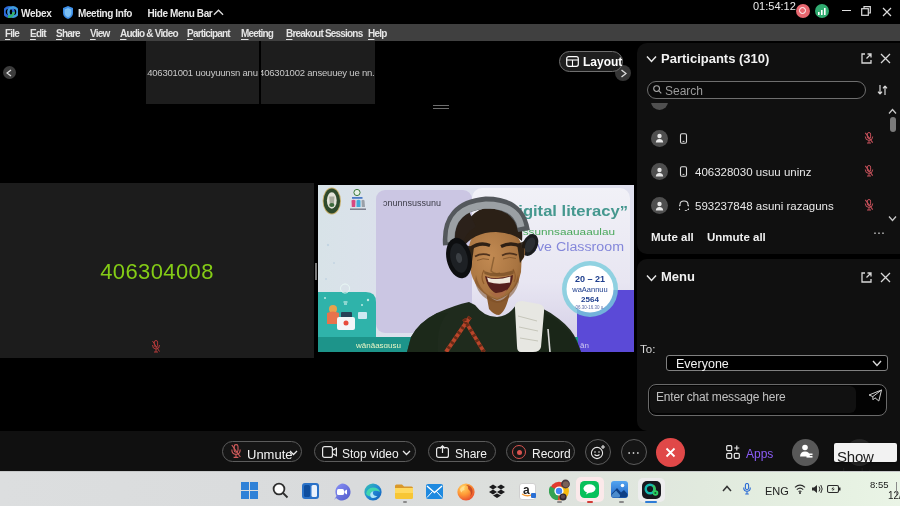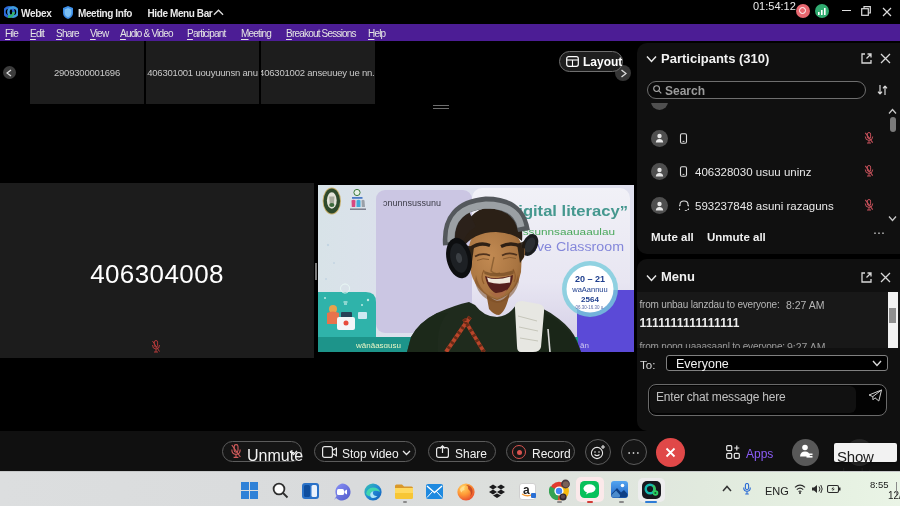--- a/index.html
+++ b/index.html
@@ -1,21 +1,21 @@
 <!DOCTYPE html>
 <html><head>
 <meta charset="utf-8">
 <style>
 html,body{margin:0;padding:0;background:#000;}
 *{box-sizing:border-box;font-family:"Liberation Sans",sans-serif;}
 #app{position:relative;width:900px;height:506px;background:#000;overflow:hidden;}
 .abs{position:absolute;}
 
 #titlebar{left:0;top:0;width:900px;height:24px;background:#000;color:#e9e9e9;}
-#menubar{left:0;top:24px;width:900px;height:17px;background:#4c1d95;color:#e4e4e4;font-size:10px;letter-spacing:-0.8px;font-weight:normal;}
+#menubar{left:0;top:24px;width:900px;height:17px;background:#404040;color:#e4e4e4;font-size:10px;letter-spacing:-0.8px;font-weight:bold;}
 .mi{position:absolute;top:4px;white-space:nowrap;}
 .mi u{text-decoration:underline;text-underline-offset:2px;}
 
 .tile{position:absolute;top:41px;height:63px;background:#1d1d1d;font-size:9.5px;letter-spacing:-0.2px;color:#c9c9c9;display:flex;align-items:center;justify-content:center;white-space:nowrap;overflow:hidden;}
 
 .card{position:absolute;left:637px;width:263px;background:#101010;border-radius:10px 0 0 10px;}
 .hdrtxt{color:#f1f1f1;font-weight:bold;font-size:13px;}
 
 .pill{position:absolute;top:441px;height:21px;border:1px solid #5c5c5c;border-radius:12px;background:#151515;color:#f1f1f1;font-size:12.5px;display:flex;align-items:center;}
 .cir{position:absolute;border-radius:50%;}
@@ -64,21 +64,20 @@
   <span class="mi" style="left:30px"><u>E</u>dit</span>
   <span class="mi" style="left:56px"><u>S</u>hare</span>
   <span class="mi" style="left:90px"><u>V</u>iew</span>
   <span class="mi" style="left:120px"><u>A</u>udio &amp; Video</span>
   <span class="mi" style="left:187px"><u>P</u>articipant</span>
   <span class="mi" style="left:241px"><u>M</u>eeting</span>
   <span class="mi" style="left:286px"><u>B</u>reakout Sessions</span>
   <span class="mi" style="left:368px"><u>H</u>elp</span>
 </div>
 
-<div class="tile" style="left:30px;width:114px;">2909300001696</div>
 <div class="tile" style="left:146px;width:113px;">406301001 uouyuunsn anu</div>
 <div class="tile" style="left:261px;width:114px;">406301002 anseuuey ue nn..</div>
 <span class="cir" style="left:2.5px;top:66px;width:13px;height:13px;background:#3c3c3c;"></span>
 <svg class="abs" style="left:6px;top:69px" width="6" height="8" viewBox="0 0 6 8">
       <path d="M5 1 L1 4 L5 7" fill="none" stroke="#ddd" stroke-width="1.3"></path>
     </svg>
 <span class="cir" style="left:615px;top:65px;width:16px;height:16px;background:#363636;"></span>
 <svg class="abs" style="left:620px;top:69px" width="7" height="9" viewBox="0 0 7 9">
       <path d="M1.5 1 L6 4.5 L1.5 8" fill="none" stroke="#ddd" stroke-width="1.4"></path>
     </svg>
@@ -88,21 +87,21 @@
   <rect x="0.7" y="0.7" width="11.6" height="9.6" rx="2" fill="none" stroke="#fff" stroke-width="1.2"></rect>
   <line x1="0.7" y1="4" x2="12.3" y2="4" stroke="#fff" stroke-width="1.1"></line>
   <line x1="6.5" y1="4" x2="6.5" y2="10.3" stroke="#fff" stroke-width="1.1"></line>
 </svg>
 <span class="abs" style="left:583px;top:55px;font-size:12px;font-weight:bold;color:#fff;">Layout</span>
 
 <div class="abs" style="left:433px;top:105px;width:16px;height:1.4px;background:#6e6e6e;"></div>
 <div class="abs" style="left:433px;top:108px;width:16px;height:1.4px;background:#6e6e6e;"></div>
 
 <div class="abs" style="left:0;top:183px;width:314px;height:175px;background:#1c1c1c;"></div>
-<span class="abs" style="left:0px;top:259px;width:314px;text-align:center;color:#ffffff;font-size:26px;letter-spacing:0.4px;">406304008</span>
+<span class="abs" style="left:0px;top:259px;width:314px;text-align:center;color:#84cc16;font-size:22px;letter-spacing:0.4px;">406304008</span>
 <svg class="abs" style="left:151px;top:340px" width="10" height="13" viewBox="0 0 10 13">
   <rect x="3.4" y="0.5" width="3.2" height="6.5" rx="1.6" fill="none" stroke="#b43a3a" stroke-width="1"></rect>
   <path d="M1.5 5 Q1.5 9 5 9 Q8.5 9 8.5 5 M5 9 V12 M3 12 H7" fill="none" stroke="#b43a3a" stroke-width="1"></path>
   <line x1="1.5" y1="1" x2="8.5" y2="11.5" stroke="#b43a3a" stroke-width="1"></line>
 </svg>
 <div class="abs" style="left:315px;top:263px;width:1.5px;height:17px;background:#777;"></div>
 
 <div class="abs" style="left:318px;top:185px;width:316px;height:167px;filter:blur(0.55px);">
 <svg width="316" height="167" viewBox="0 0 316 167">
   <defs>
@@ -246,21 +245,21 @@
   </svg>
   <svg class="abs" style="left:243px;top:10px" width="11" height="11" viewBox="0 0 11 11">
         <path d="M1 1 L10 10 M10 1 L1 10" stroke="#d8d8d8" stroke-width="1.3"></path>
       </svg>
 
   <div class="abs" style="left:9.5px;top:37.5px;width:219px;height:18px;border:1px solid #6e6e6e;border-radius:9px;background:#0a0a0a;"></div>
   <svg class="abs" style="left:16px;top:42px" width="9" height="9" viewBox="0 0 9 9">
         <circle cx="3.6" cy="3.6" r="2.9" fill="none" stroke="#aaa" stroke-width="1.1"></circle>
         <line x1="5.9" y1="5.9" x2="8.3" y2="8.3" stroke="#aaa" stroke-width="1.1"></line>
       </svg>
-  <span class="abs" style="left:28px;top:41px;font-size:12px;color:#9b9b9b;font-weight:bold;">Search</span>
+  <span class="abs" style="left:28px;top:41px;font-size:12px;color:#9b9b9b;">Search</span>
   <svg class="abs" style="left:240px;top:41px" width="11" height="12" viewBox="0 0 11 12">
     <path d="M3 1 V10 M3 10 L1 7.6 M3 10 L5 7.6" stroke="#d8d8d8" stroke-width="1.2" fill="none"></path>
     <path d="M8 11 V2 M8 2 L6 4.4 M8 2 L10 4.4" stroke="#d8d8d8" stroke-width="1.2" fill="none"></path>
   </svg>
 
   <div class="abs" style="left:0;top:60px;width:263px;height:125px;overflow:hidden;">
     <span class="cir" style="left:13.5px;top:-10.5px;width:17px;height:17px;background:#4f4f4f;"></span>
 
   </div>
 
@@ -331,31 +330,22 @@
       </svg>
   <span class="hdrtxt abs" style="left:24px;top:10px;">Menu</span>
   <svg class="abs" style="left:224px;top:13px" width="11" height="11" viewBox="0 0 11 11">
     <path d="M4 1 H1 V10 H10 V7" fill="none" stroke="#d8d8d8" stroke-width="1.3"></path>
     <path d="M6.5 1 H10 V4.5 M10 1 L5.5 5.5" fill="none" stroke="#d8d8d8" stroke-width="1.3"></path>
   </svg>
   <svg class="abs" style="left:243px;top:13px" width="11" height="11" viewBox="0 0 11 11">
         <path d="M1 1 L10 10 M10 1 L1 10" stroke="#d8d8d8" stroke-width="1.3"></path>
       </svg>
 
-  <div class="abs" style="left:0;top:33px;width:263px;height:55.5px;background:#181818;overflow:hidden;">
-    <span class="abs" style="left:2.5px;top:7px;font-size:10px;letter-spacing:-0.2px;color:#b5b5b5;">from unbau lanzdau to everyone:</span>
-    <span class="abs" style="left:149px;top:7px;font-size:10.5px;color:#b5b5b5;">8:27 AM</span>
-    <span class="abs" style="left:2.5px;top:24px;font-size:12px;font-weight:bold;color:#ededed;letter-spacing:0.2px;">1111111111111111</span>
-    <span class="abs" style="left:2.5px;top:49px;font-size:10px;letter-spacing:-0.2px;color:#9a9a9a;">from nong uaaasaanl to everyone:</span>
-    <span class="abs" style="left:150px;top:49px;font-size:10.5px;color:#9a9a9a;">9:27 AM</span>
-    <div class="abs" style="left:250.5px;top:0;width:10px;height:55.5px;background:#f2f2f2;"></div>
-    <div class="abs" style="left:252px;top:16px;width:7px;height:15px;background:#8f8f8f;"></div>
-  </div>
-
-  <span class="abs" style="left:3px;top:100px;font-size:11.5px;color:#d8d8d8;">To:</span>
+
+  <span class="abs" style="left:3px;top:84px;font-size:11.5px;color:#d8d8d8;">To:</span>
   <div class="abs" style="left:29px;top:95.5px;width:222px;height:16.5px;background:#000;border:1px solid #808080;border-radius:3px;"></div>
   <span class="abs" style="left:39px;top:98px;font-size:12.5px;color:#f2f2f2;">Everyone</span>
   <svg class="abs" style="left:235px;top:101px" width="10" height="7" viewBox="0 0 10 7">
         <path d="M1 1 L5 5.5 L9 1" fill="none" stroke="#d8d8d8" stroke-width="1.4"></path>
       </svg>
 
   <div class="abs" style="left:11px;top:125px;width:239px;height:31.5px;border:1.2px solid #6a6a6a;border-radius:8px;background:#030303;"></div>
   <div class="abs" style="left:13px;top:127px;width:206px;height:27px;border-radius:6px;background:#111;"></div>
   <span class="abs" style="left:19px;top:130.5px;font-size:12px;letter-spacing:-0.2px;color:#c0c0c0;">Enter chat message here</span>
   <svg class="abs" style="left:231px;top:130px" width="15" height="13" viewBox="0 0 15 13">
@@ -364,21 +354,21 @@
 </div>
 
 <div class="abs" style="left:0;top:431px;width:900px;height:40px;background:#101010;"></div>
 
 <div class="pill" style="left:222px;width:80px;"></div>
 <svg class="abs" style="left:230px;top:444px" width="12" height="15" viewBox="0 0 12 15">
   <rect x="4.2" y="0.6" width="3.8" height="7.6" rx="1.9" fill="none" stroke="#d05c5c" stroke-width="1.1"></rect>
   <path d="M1.8 5.6 Q1.8 10.4 6 10.4 Q10.2 10.4 10.2 5.6 M6 10.4 V13.4 M3.6 13.4 H8.4" fill="none" stroke="#d05c5c" stroke-width="1.1"></path>
   <line x1="1.8" y1="1" x2="10.4" y2="13" stroke="#d05c5c" stroke-width="1.2"></line>
 </svg>
-<span class="abs" style="left:247px;top:446.5px;font-size:16px;color:#f2f2f2;">Unmute</span>
+<span class="abs" style="left:247px;top:446.5px;font-size:13px;color:#f2f2f2;">Unmute</span>
 <svg class="abs" style="left:289px;top:449.5px" width="9" height="6" viewBox="0 0 9 6">
       <path d="M1 1 L4.5 4.5 L8 1" fill="none" stroke="#e8e8e8" stroke-width="1.3"></path>
     </svg>
 
 <div class="pill" style="left:314px;width:102px;"></div>
 <svg class="abs" style="left:322px;top:446px" width="15" height="12" viewBox="0 0 15 12">
   <rect x="0.6" y="0.6" width="9.8" height="10.8" rx="2" fill="none" stroke="#e8e8e8" stroke-width="1.2"></rect>
   <path d="M10.4 4.5 L14.4 2.2 V9.8 L10.4 7.5" fill="none" stroke="#e8e8e8" stroke-width="1.2"></path>
 </svg>
 <span class="abs" style="left:342px;top:446.5px;font-size:12px;color:#f2f2f2;">Stop video</span>

